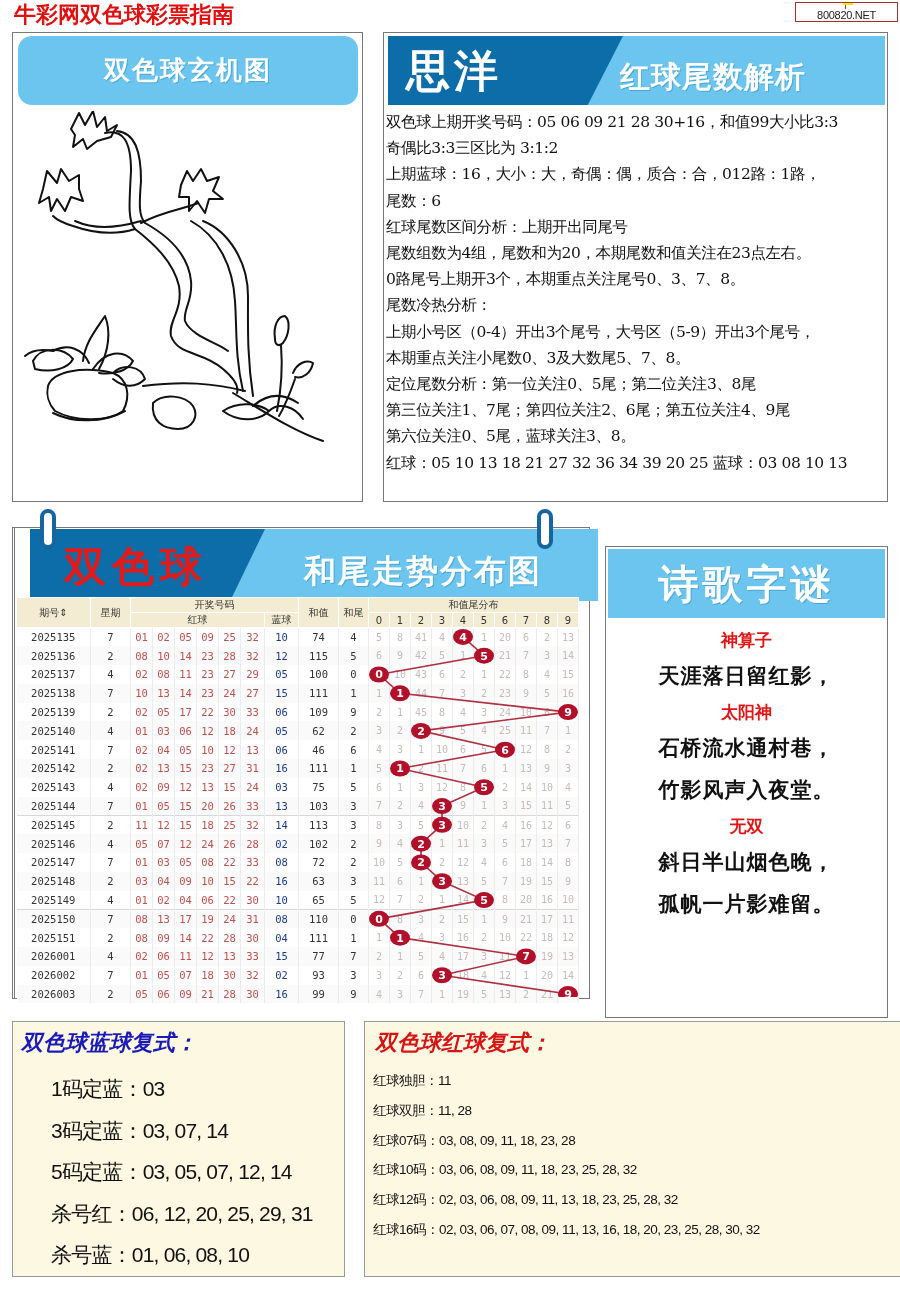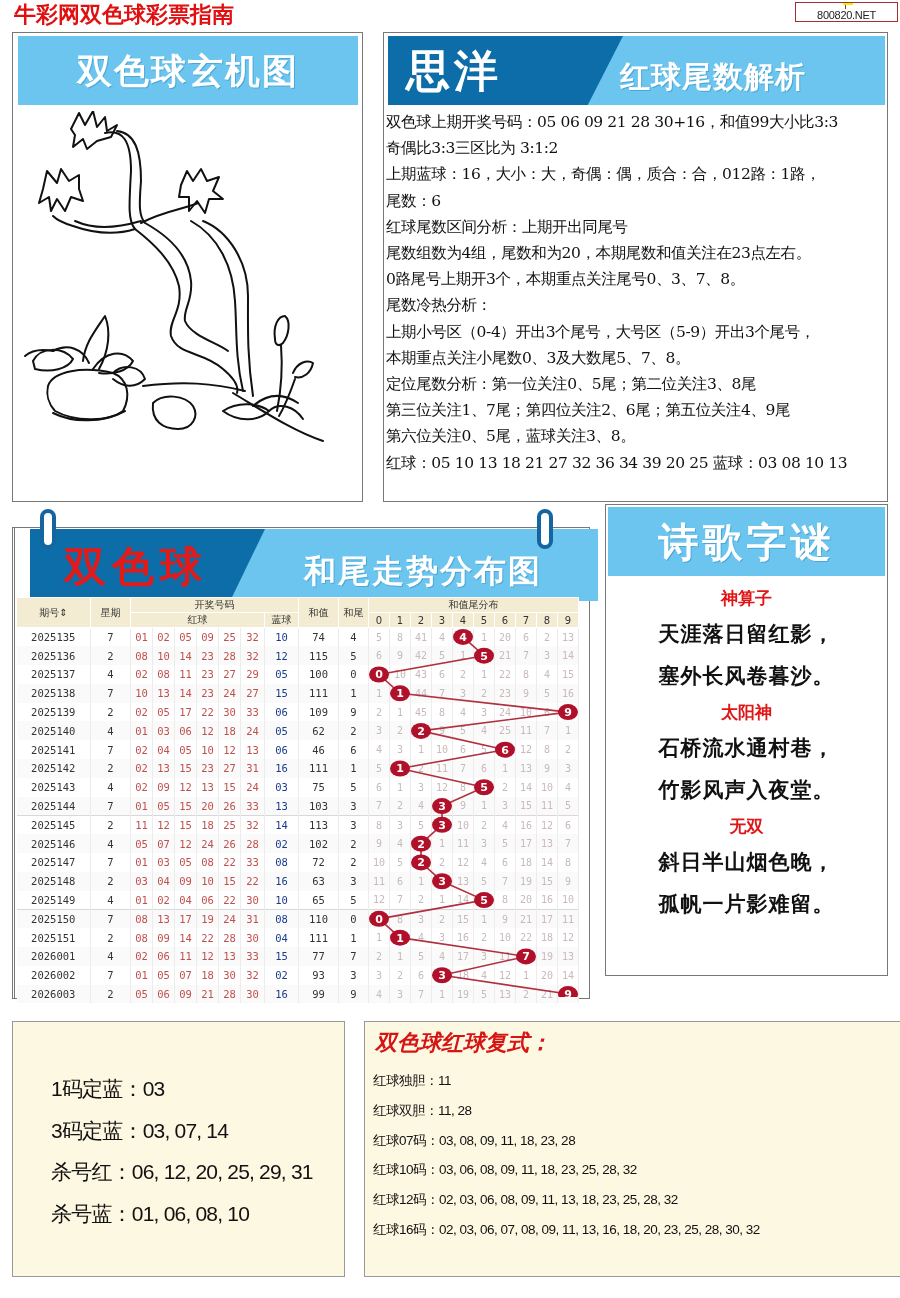--- a/index.html
+++ b/index.html
@@ -18,21 +18,21 @@
 
   
   .panel { border: 1px solid #777; background: #fff; }
 
   
   .banner-light { background: #6cc5ee; color: #fff; font-family: "DejaVu Serif", serif; font-weight: bold;
                   text-align: center; text-shadow: 1px 1px 0 #4aa7d6; }
 
   
   #illus-panel { left: 12px; top: 32px; width: 351px; height: 470px; }
-  #illus-banner { left: 5px; top: 3px; width: 340px; height: 69px; font-size: 35px; line-height: 69px; letter-spacing: 2px; }
+  #illus-banner { left: 5px; top: 3px; width: 340px; height: 69px; font-size: 26px; line-height: 69px; letter-spacing: 2px; border-radius: 14px; }
   #illus-svg { left: 0; top: 78px; }
 
   
   #analysis-panel { left: 383px; top: 32px; width: 505px; height: 470px; }
   #analysis-banner { left: 4px; top: 3px; width: 497px; height: 69px; background: #6cc5ee; overflow: hidden; }
   #analysis-banner .dark { position: absolute; left: 0; top: 0; height: 69px; width: 235px; background: #0c6da8;
                            clip-path: polygon(0 0, 100% 0, 85% 100%, 0 100%); }
   #analysis-banner .name { position: absolute; left: 18px; top: 0; line-height: 69px; font-size: 44px; color: #fff;
                            font-family: "DejaVu Serif", serif; font-weight: bold; letter-spacing: 4px; }
   #analysis-banner .sub { position: absolute; left: 232px; top: 6px; line-height: 69px; font-size: 30px; color: #fff;
@@ -58,21 +58,21 @@
                    border: 1px solid #fff; height: 14px; }
   table.trend td { height: 18.8px; text-align: center; border-right: 1px solid #ececec; color: #333; }
   table.trend tr.row:nth-child(even) td { background: #fafafa; }
   table.trend td.red { color: #c0504d; }
   table.trend td.blue { color: #1a3b8c; }
   table.trend td.dist { color: #c9b9b9; font-size: 10px; }
   table.trend tr.grp td { border-top: 1px solid #d8d8d8; }
   #trend-svg { position: absolute; left: 0; top: 0; pointer-events: none; }
 
   
-  #poem-panel { left: 605px; top: 504px; width: 283px; height: 472px; }
+  #poem-panel { left: 605px; top: 546px; width: 283px; height: 472px; }
   #poem-banner { left: 2px; top: 2px; width: 277px; height: 69px; font-size: 40px; line-height: 69px; letter-spacing: 4px; }
   #poem-body { left: 0; top: 78px; width: 281px; text-align: center; font-family: "DejaVu Serif", serif; }
   .poem-title { color: #e01515; font-size: 17px; font-weight: bold; line-height: 30px; margin-top: 0px; }
   .poem-line { color: #111; font-size: 21px; font-weight: bold; line-height: 42px; letter-spacing: 1px; }
 
   
   #blue-panel { left: 12px; top: 1021px; width: 333px; height: 256px; background: #fdf8e2; border: 1px solid #999; }
   #blue-title { left: 8px; top: 6px; font-family: "DejaVu Serif", serif; font-style: italic; font-weight: bold; font-size: 22px; color: #1a1ab8; }
   #blue-list { left: 6px; top: 46px; font-family: "Liberation Sans Narrow", "Liberation Sans", sans-serif; font-size: 21px; color: #111; letter-spacing: -0.8px; margin-left: 32px; }
   #blue-list div { line-height: 41.5px; }
@@ -723,34 +723,35 @@
         <text x="552" y="401.0390625" text-anchor="middle" font-size="11" font-weight="bold" font-family="DejaVu Sans, sans-serif" fill="#fff">9</text>
       </svg>
   </div>
 </div>
 
 <div id="poem-panel" class="abs panel">
   <div id="poem-banner" class="abs banner-light">诗歌字谜</div>
   <div id="poem-body" class="abs">
     <div class="poem-title">神算子</div>
     <div class="poem-line">天涯落日留红影，</div>
-    <div class="poem-line">塞外长风卷暮沙。</div>
     <div class="poem-title">太阳神</div>
     <div class="poem-line">石桥流水通村巷，</div>
     <div class="poem-line">竹影风声入夜堂。</div>
     <div class="poem-title">无双</div>
     <div class="poem-line">斜日半山烟色晚，</div>
     <div class="poem-line">孤帆一片影难留。</div>
   </div>
 </div>
 
 <div id="blue-panel" class="abs">
+  <div id="blue-title" class="abs">双色球蓝球复式：</div>
   <div id="blue-list" class="abs">
     <div>1码定蓝：03</div>
     <div>3码定蓝：03, 07, 14</div>
+    <div>5码定蓝：03, 05, 07, 12, 14</div>
     <div>杀号红：06, 12, 20, 25, 29, 31</div>
     <div>杀号蓝：01, 06, 08, 10</div>
   </div>
 </div>
 
 <div id="red-panel" class="abs">
   <div id="red-title" class="abs">双色球红球复式：</div>
   <div id="red-list" class="abs">
     <div>红球独胆：11</div>
     <div>红球双胆：11, 28</div>

